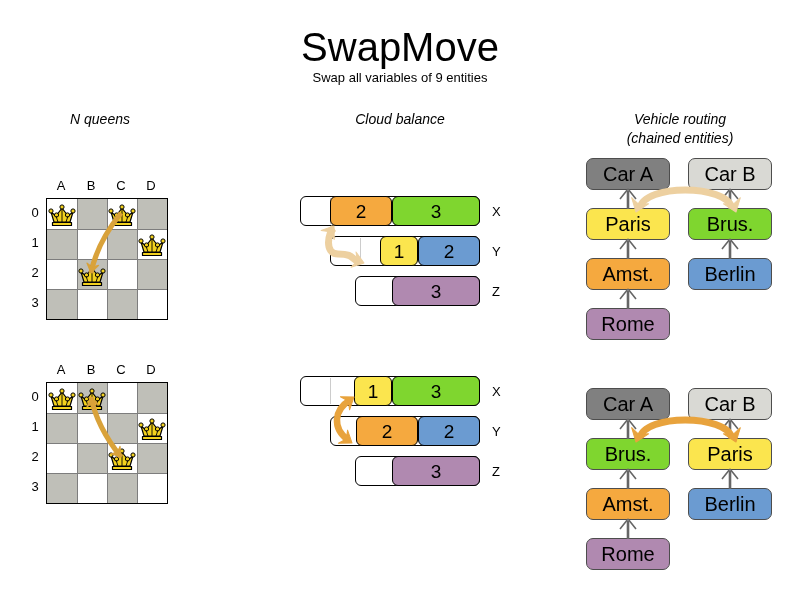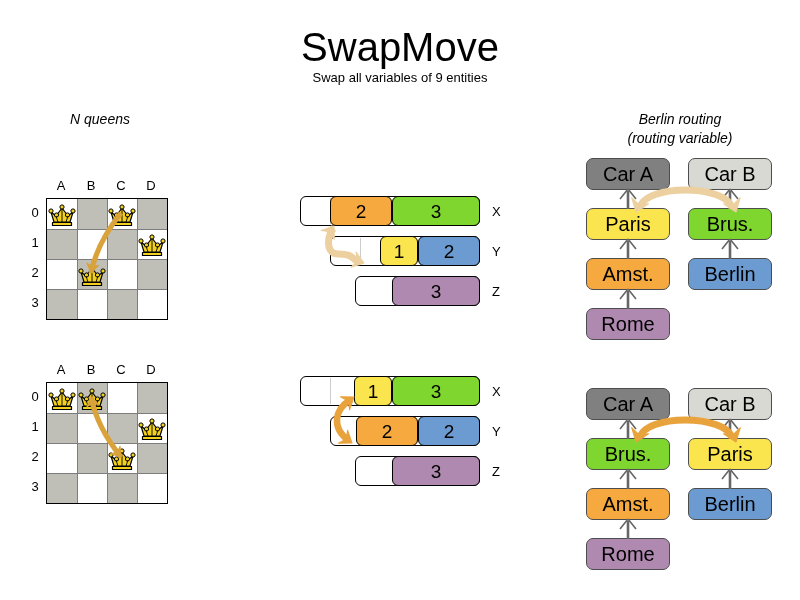--- a/index.html
+++ b/index.html
@@ -76,23 +76,24 @@
 </style>
 </head>
 <body>
 
 <div class="canvas">
 
   <div class="abs" id="title">SwapMove</div>
   <div class="abs" id="subtitle">Swap all variables of 9 entities</div>
 
   <div class="abs col-head" id="head-nqueens">N queens</div>
+  <div class="abs col-head" id="head-cloud">Cloud balance</div>
   <div class="abs col-head" id="head-vrp">
-    <div>Berlin routing</div>
-    <div>(routing variable)</div>
+    <div>Vehicle routing</div>
+    <div>(chained entities)</div>
   </div>
 
   <div class="abs" id="nqueens-before" style="left:28px;top:178px;">
       <div class="file-label" style="left: 18px; top: 0px;">A</div>
       <div class="file-label" style="left: 48px; top: 0px;">B</div>
       <div class="file-label" style="left: 78px; top: 0px;">C</div>
       <div class="file-label" style="left: 108px; top: 0px;">D</div>
       <div class="rank-label" style="left: 0px; top: 27px;">0</div>
       <div class="rank-label" style="left: 0px; top: 57px;">1</div>
       <div class="rank-label" style="left: 0px; top: 87px;">2</div>

